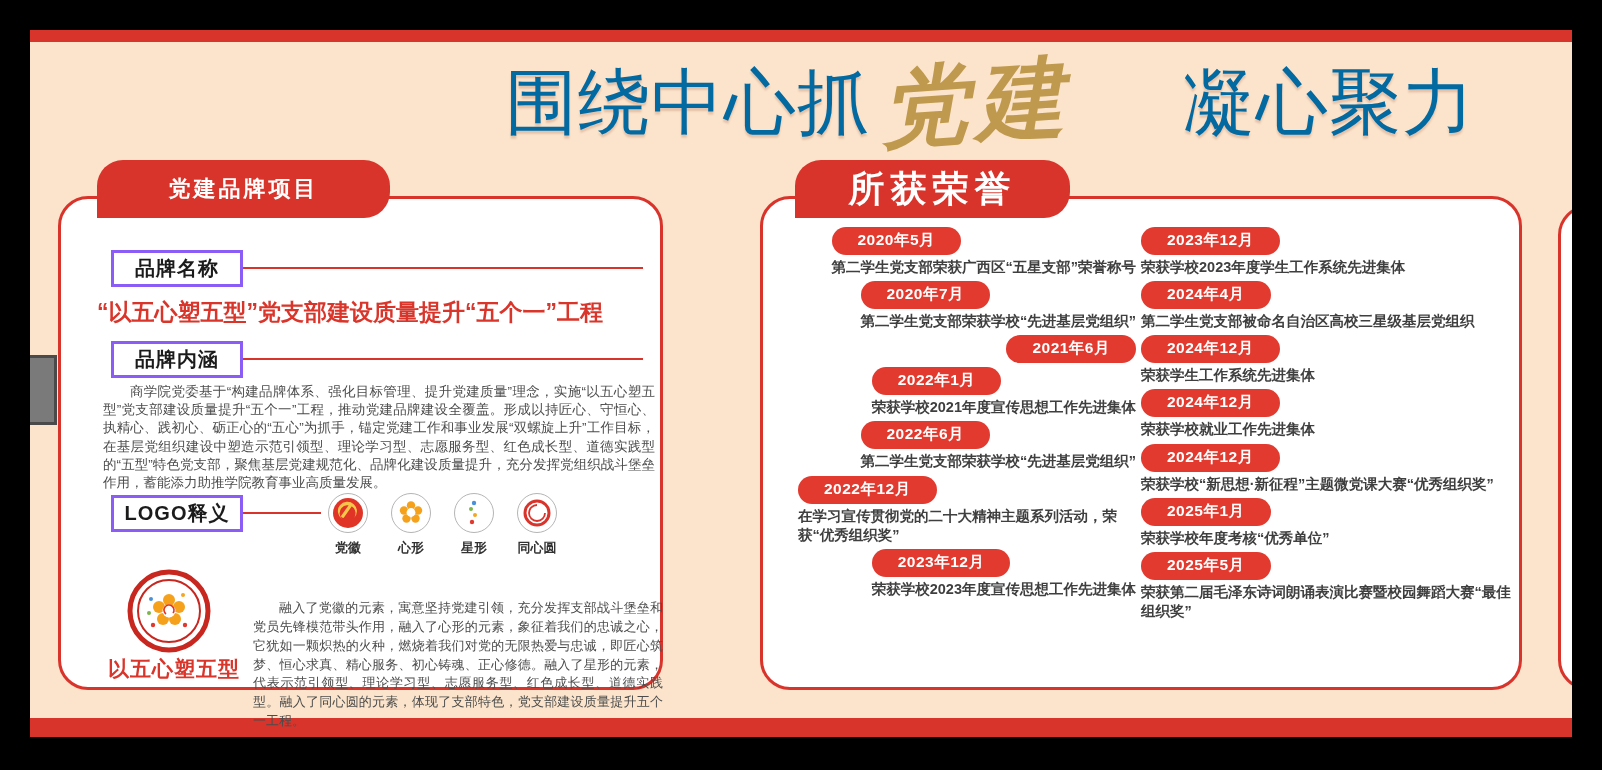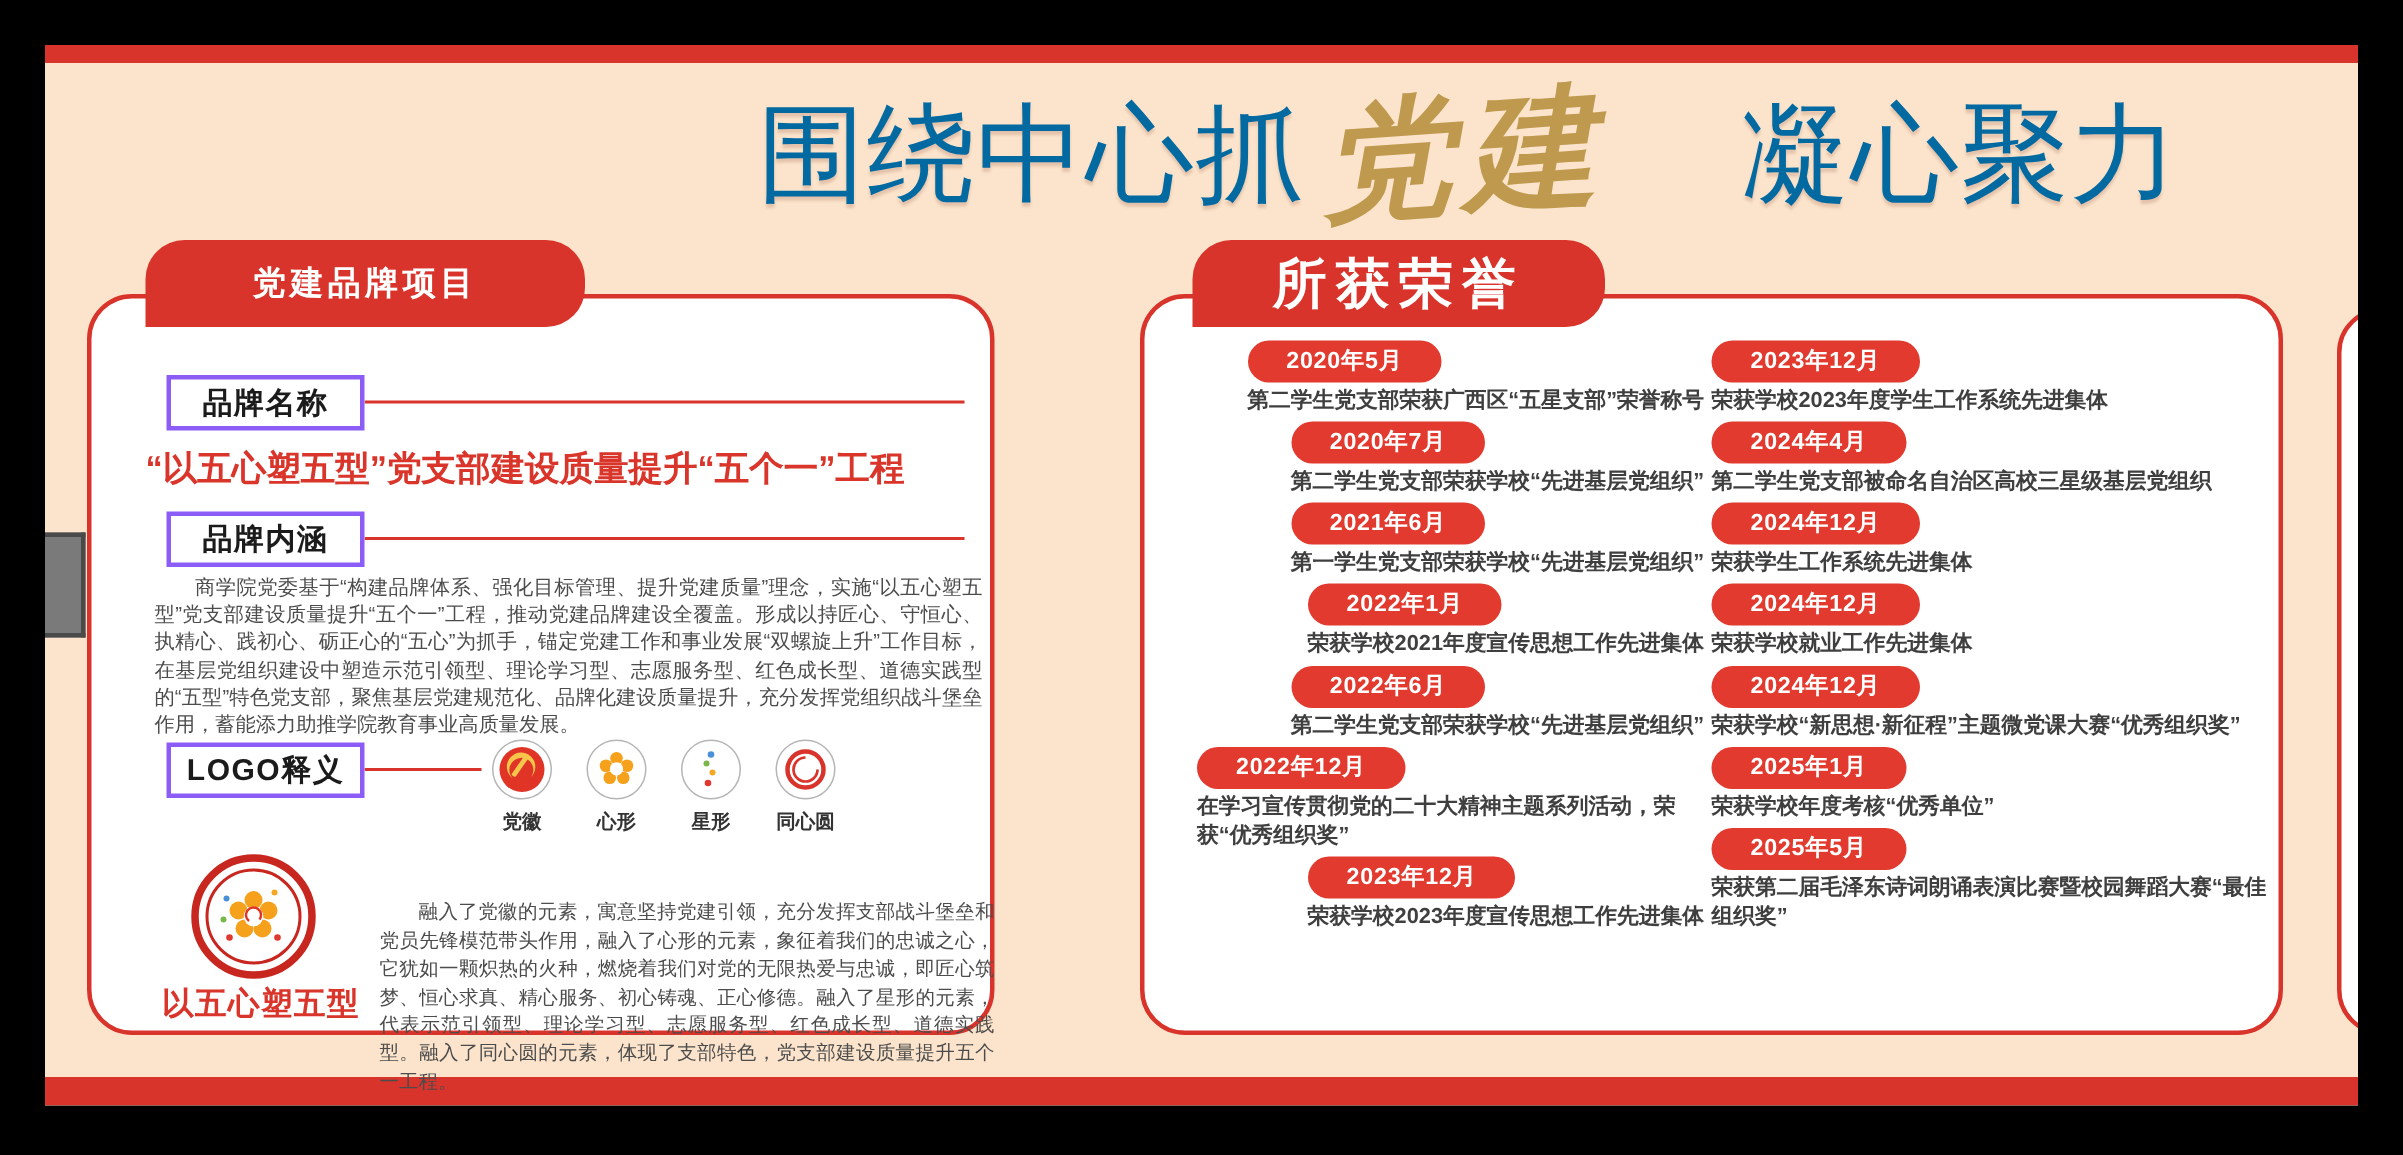--- a/index.html
+++ b/index.html
@@ -11,21 +11,21 @@
   .bar-bottom { position:absolute; left:0; bottom:0; width:100%; height:19px; background:#d9342b; }
 
   
   .title { position:absolute; left:475px; top:14px; white-space:nowrap; z-index:3; }
   .title .t-red  { font-size:72px; font-weight:normal; color:#0369a1; letter-spacing:1px;
                    text-shadow:0 3px 2px rgba(120,40,20,.18); }
   .title .t-gold { display:inline-block; font-family:"DejaVu Serif","Liberation Serif",serif;
                    font-style:italic; font-weight:bold; font-size:88px; color:#bf9a4e;
                    transform:rotate(-4deg); margin:0 6px 0 10px; vertical-align:-6px;
                    letter-spacing:8px; }
-  .title .t-red2 { margin-left:83px; }
+  .title .t-red2 { margin-left:105px; }
 
   
   .panel { position:absolute; background:#fff; border:3px solid #d9342b; border-radius:30px; z-index:1; }
   .panel-left  { left:28px;  top:166px; width:605px; height:494px; }
   .panel-right { left:730px; top:166px; width:762px; height:494px; }
   .panel-sliver{ left:1528px; top:175px; width:120px; height:485px; }
 
   .tab { position:absolute; top:130px; height:58px; background:#d9342b; z-index:2;
          border-radius:26px 26px 26px 0; display:flex; align-items:center; justify-content:center;
          color:#fff; font-weight:bold; }
@@ -174,21 +174,20 @@
         <div class="honor-item">
           <span class="honor-badge">2020年5月</span>
           <div class="honor-text">第二学生党支部荣获广西区“五星支部”荣誉称号</div>
         </div>
         <div class="honor-item">
           <span class="honor-badge">2020年7月</span>
           <div class="honor-text">第二学生党支部荣获学校“先进基层党组织”</div>
         </div>
         <div class="honor-item">
           <span class="honor-badge">2021年6月</span>
-          <div class="honor-text">第一学生党支部荣获学校“先进基层党组织”</div>
         </div>
         <div class="honor-item">
           <span class="honor-badge">2022年1月</span>
           <div class="honor-text">荣获学校2021年度宣传思想工作先进集体</div>
         </div>
         <div class="honor-item">
           <span class="honor-badge">2022年6月</span>
           <div class="honor-text">第二学生党支部荣获学校“先进基层党组织”</div>
         </div>
         <div class="honor-item">

